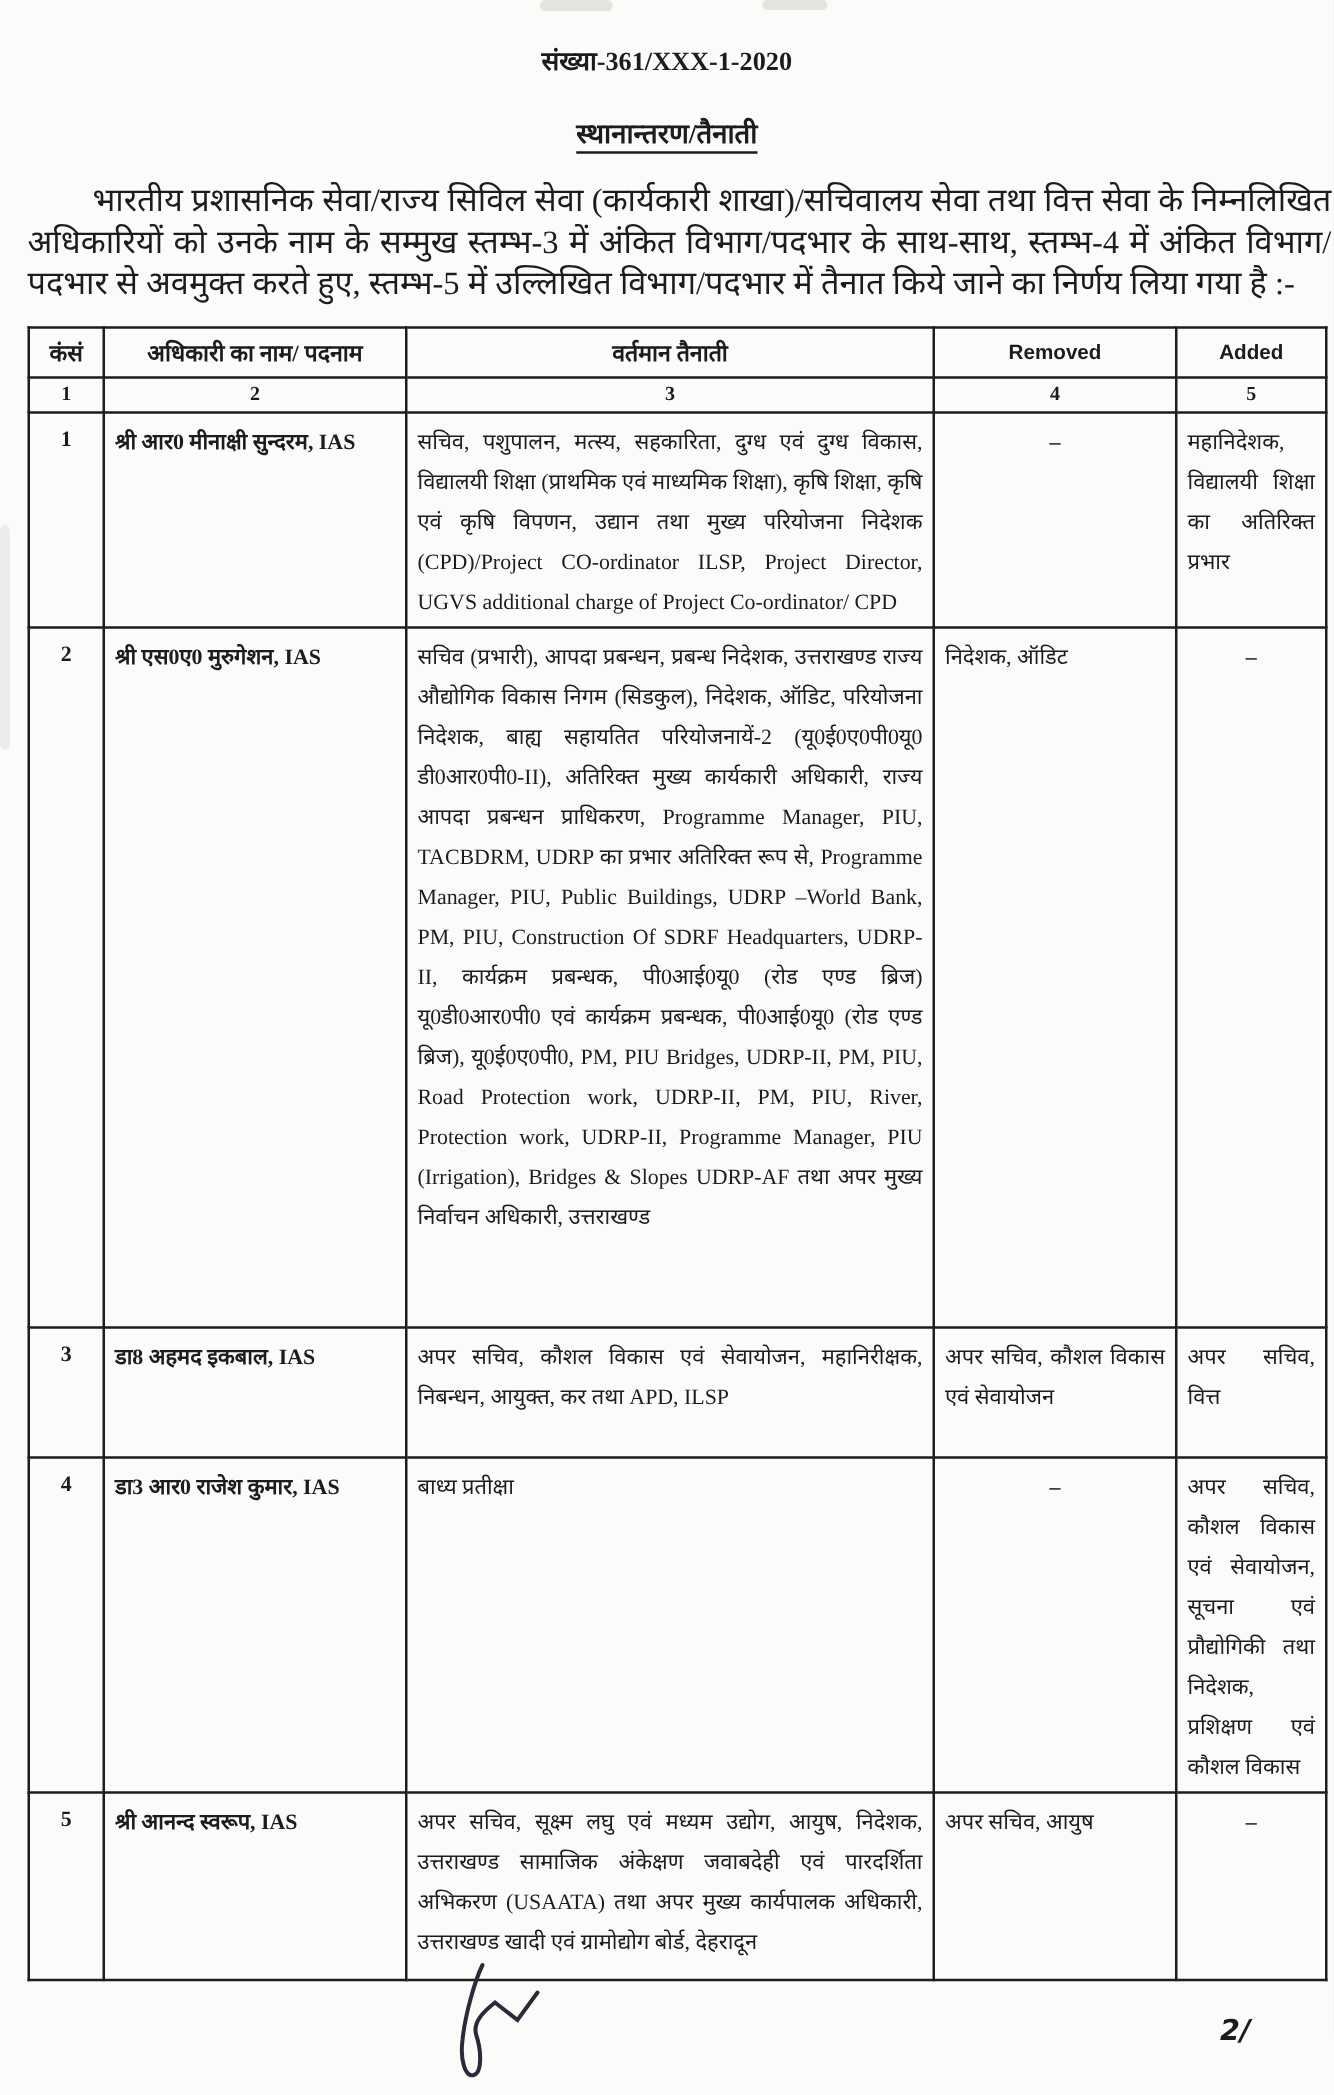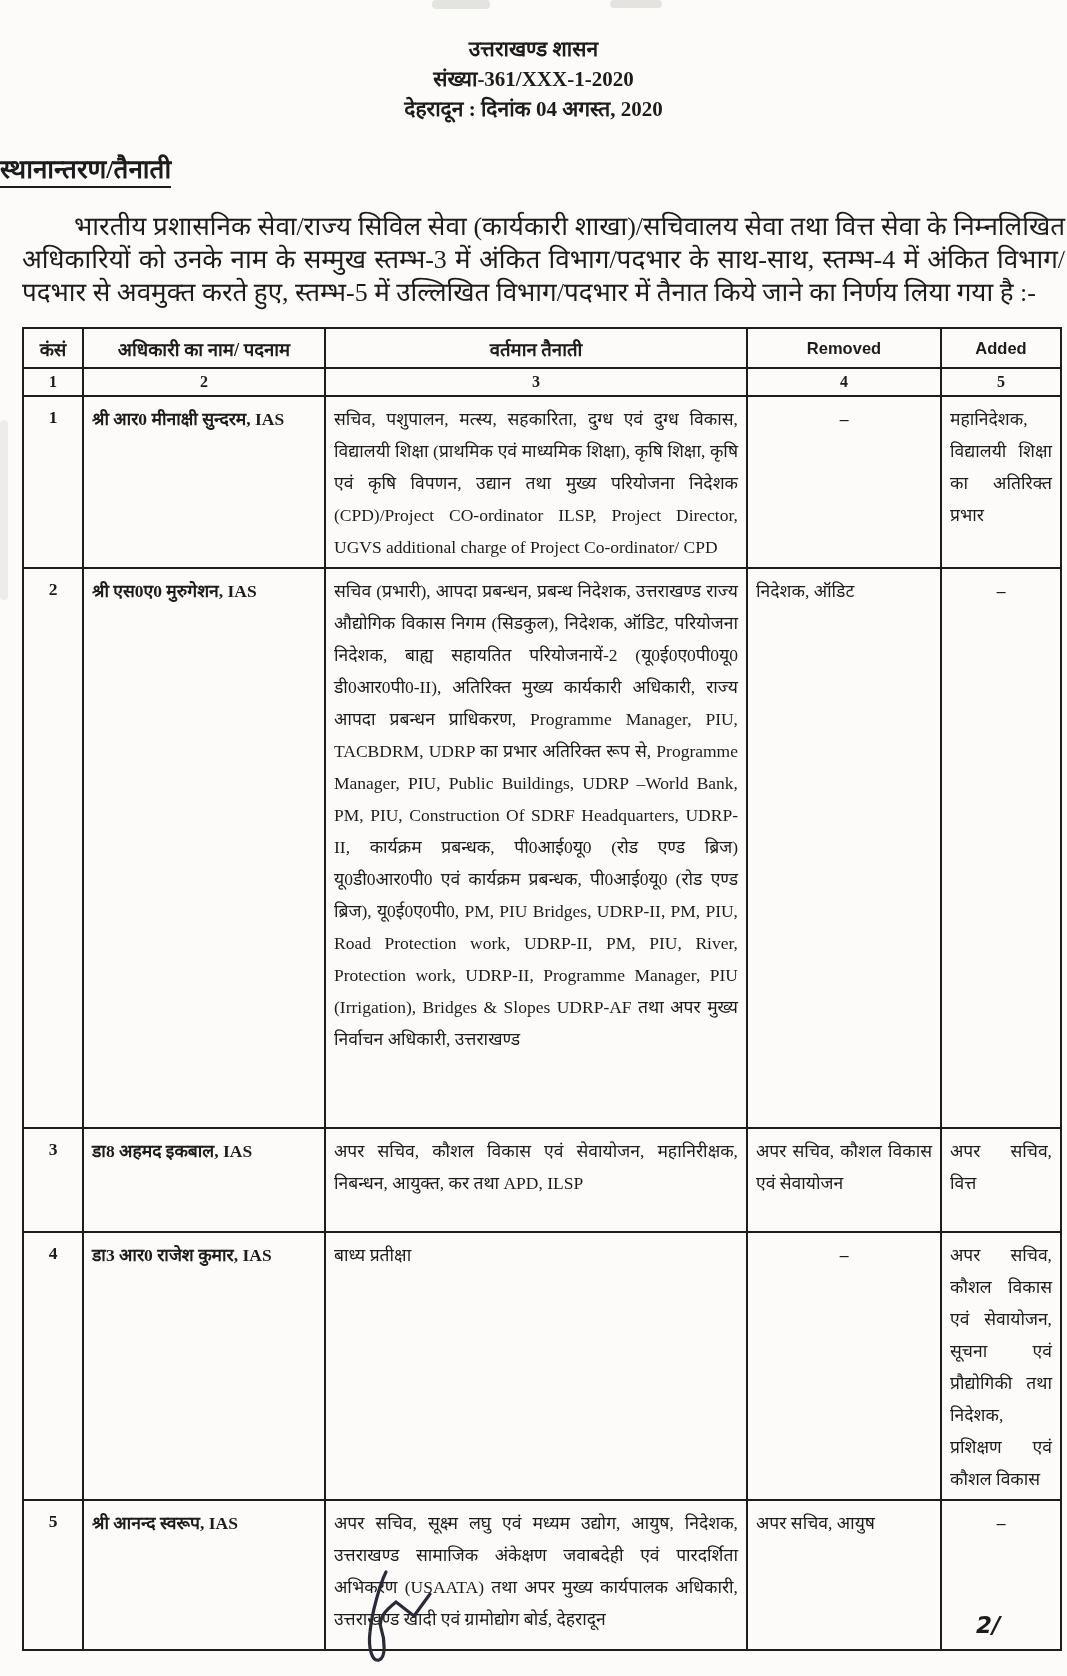--- a/index.html
+++ b/index.html
@@ -11,21 +11,21 @@
     color:#1c1c1c;
     font-family:"Liberation Serif","DejaVu Serif",serif;
     overflow:hidden;
   }
   .scan-mark{position:absolute;background:#d8d8d4;border-radius:4px;opacity:.7;}
   .m1{left:432px;top:0;width:58px;height:9px;}
   .m2{left:610px;top:0;width:52px;height:8px;}
   .m3{left:0;top:420px;width:8px;height:180px;opacity:.4;}
 
   .letterhead{margin-top:34px;text-align:center;font-weight:bold;font-size:21px;line-height:30px;}
-  .doc-title{margin-top:26px;text-align:left;font-weight:bold;font-size:26px;}
+  .doc-title{margin-top:26px;text-align:center;font-weight:bold;font-size:22px;}
   .doc-title span{border-bottom:2px solid #1c1c1c;padding-bottom:2px;}
 
   .intro{
     margin:24px 0 0 22px;
     padding-right:2px;
     font-size:26px;
     line-height:33px;
     text-align:justify;
     text-indent:52px;
     font-weight:500;
@@ -79,23 +79,21 @@
 </head>
 <body>
 
 <div class="page">
 
   <div class="scan-mark m1"></div>
   <div class="scan-mark m2"></div>
   <div class="scan-mark m3"></div>
 
   <div class="letterhead">
-    <div>उत्तराखण्ड शासन</div>
     <div>संख्या-361/XXX-1-2020</div>
-    <div>देहरादून : दिनांक 04 अगस्त, 2020</div>
   </div>
 
   <div class="doc-title">
     <span>स्थानान्तरण/तैनाती</span>
   </div>
 
   <p class="intro">भारतीय प्रशासनिक सेवा/राज्य सिविल सेवा (कार्यकारी शाखा)/सचिवालय सेवा तथा वित्त सेवा के निम्नलिखित अधिकारियों को उनके नाम के सम्मुख स्तम्भ-3 में अंकित विभाग/पदभार के साथ-साथ, स्तम्भ-4 में अंकित विभाग/पदभार से अवमुक्त करते हुए, स्तम्भ-5 में उल्लिखित विभाग/पदभार में तैनात किये जाने का निर्णय लिया गया है :-</p>
 
   <table class="transfer">
     <thead>

